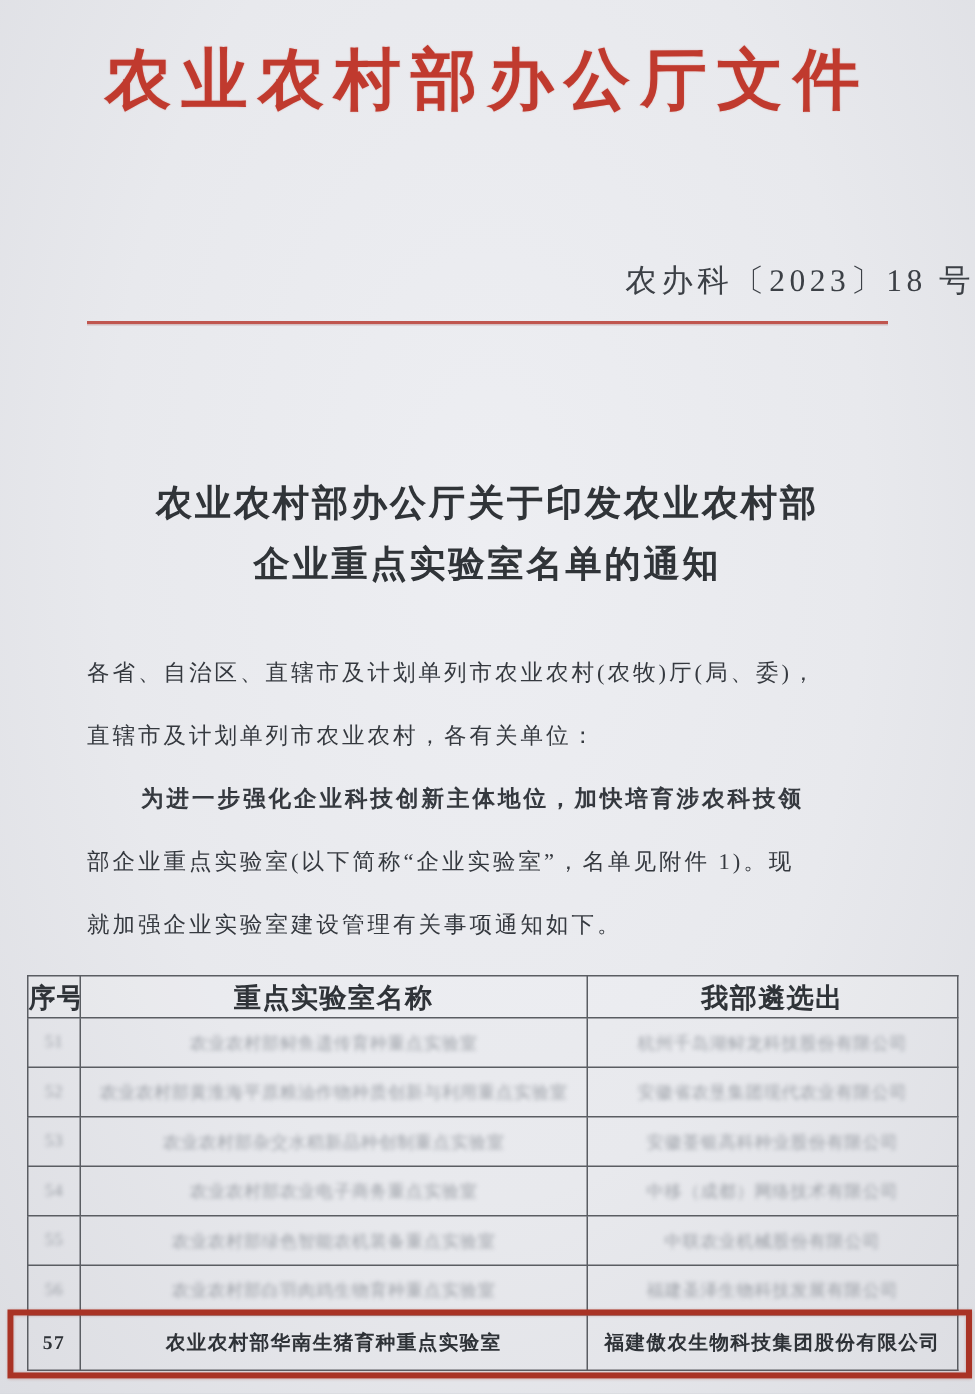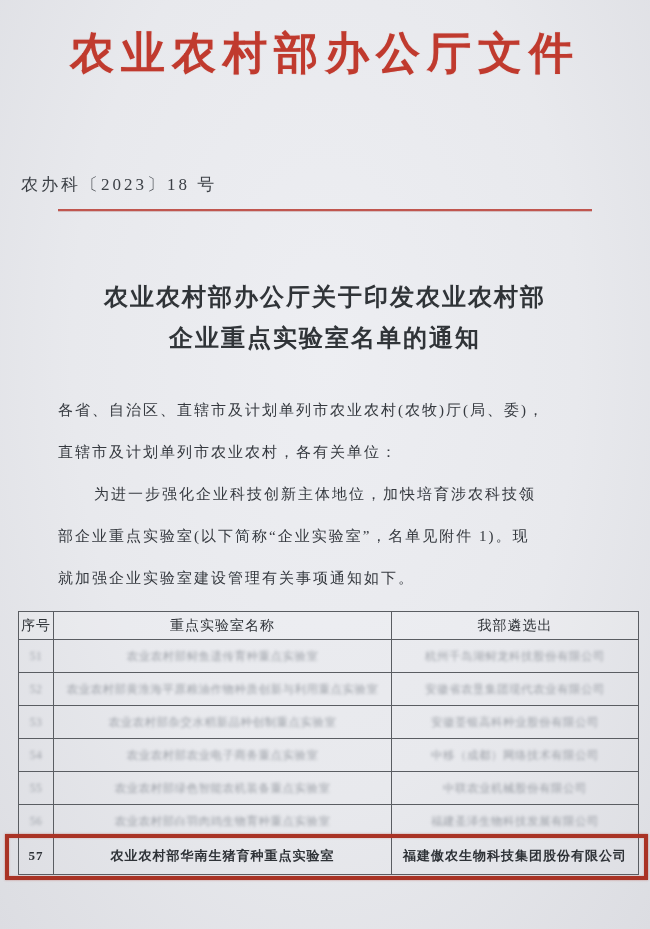--- a/index.html
+++ b/index.html
@@ -22,76 +22,75 @@
     text-align: center;
     font-size: 44px;
     font-weight: 700;
     letter-spacing: 7px;
     color: #c03a2e;
     text-shadow: 0 0 1px rgba(192,58,46,.45);
     white-space: nowrap;
   }
   .doc-number {
     margin-top: 90px;
-    text-align: left;
-    font-size: 17px;
+    text-align: right;
+    font-size: 21px;
     letter-spacing: 3px;
     color: #3c4046;
     white-space: nowrap;
-    margin-left: 21px;
   }
   .red-rule {
     width: 534px;
     height: 2px;
     margin: 13px auto 0 auto;
     background: #c0564f;
     box-shadow: 0 1px 0 rgba(150,60,55,.25);
   }
   .notice-title {
-    margin-top: 66px;
+    margin-top: 100px;
     text-align: center;
     font-weight: 700;
     font-size: 24px;
     letter-spacing: 2px;
     color: #303438;
     line-height: 41px;
   }
   .notice-title .t-line { white-space: nowrap; }
   
   .body-text {
     margin: 30px 54px 0 58px;
     font-size: 15px;
     letter-spacing: 2px;
     line-height: 42px;
     color: #35393f;
   }
   .body-text .line { white-space: nowrap; }
-  .body-text .indent { padding-left: 36px; }
+  .body-text .indent { padding-left: 36px; font-weight: bold; }
   
   .table-wrap {
     position: relative;
     width: 620px;
     margin: 12px 12px 0 18px;
   }
   table.lab-table {
     width: 620px;
     border-collapse: collapse;
     table-layout: fixed;
   }
   .lab-table th, .lab-table td {
     border: 1px solid #5a5d62;
     text-align: center;
     vertical-align: middle;
     overflow: hidden;
     white-space: nowrap;
   }
   .lab-table th {
     height: 28px;
-    font-size: 14px;
-    font-weight: 400;
+    font-size: 18px;
+    font-weight: 700;
     letter-spacing: 1px;
     color: #2f3338;
     background: rgba(255,255,255,.12);
   }
   .col-no { width: 35px; }
   .col-lab { width: 338px; margin-top: 31px; }
   .col-company { width: 247px; }
   .lab-table td { height: 33px; font-size: 11.5px; color: #4a4f56; }
   tr.blurred td { color: #6b717a; }
   tr.blurred td .cellv {

